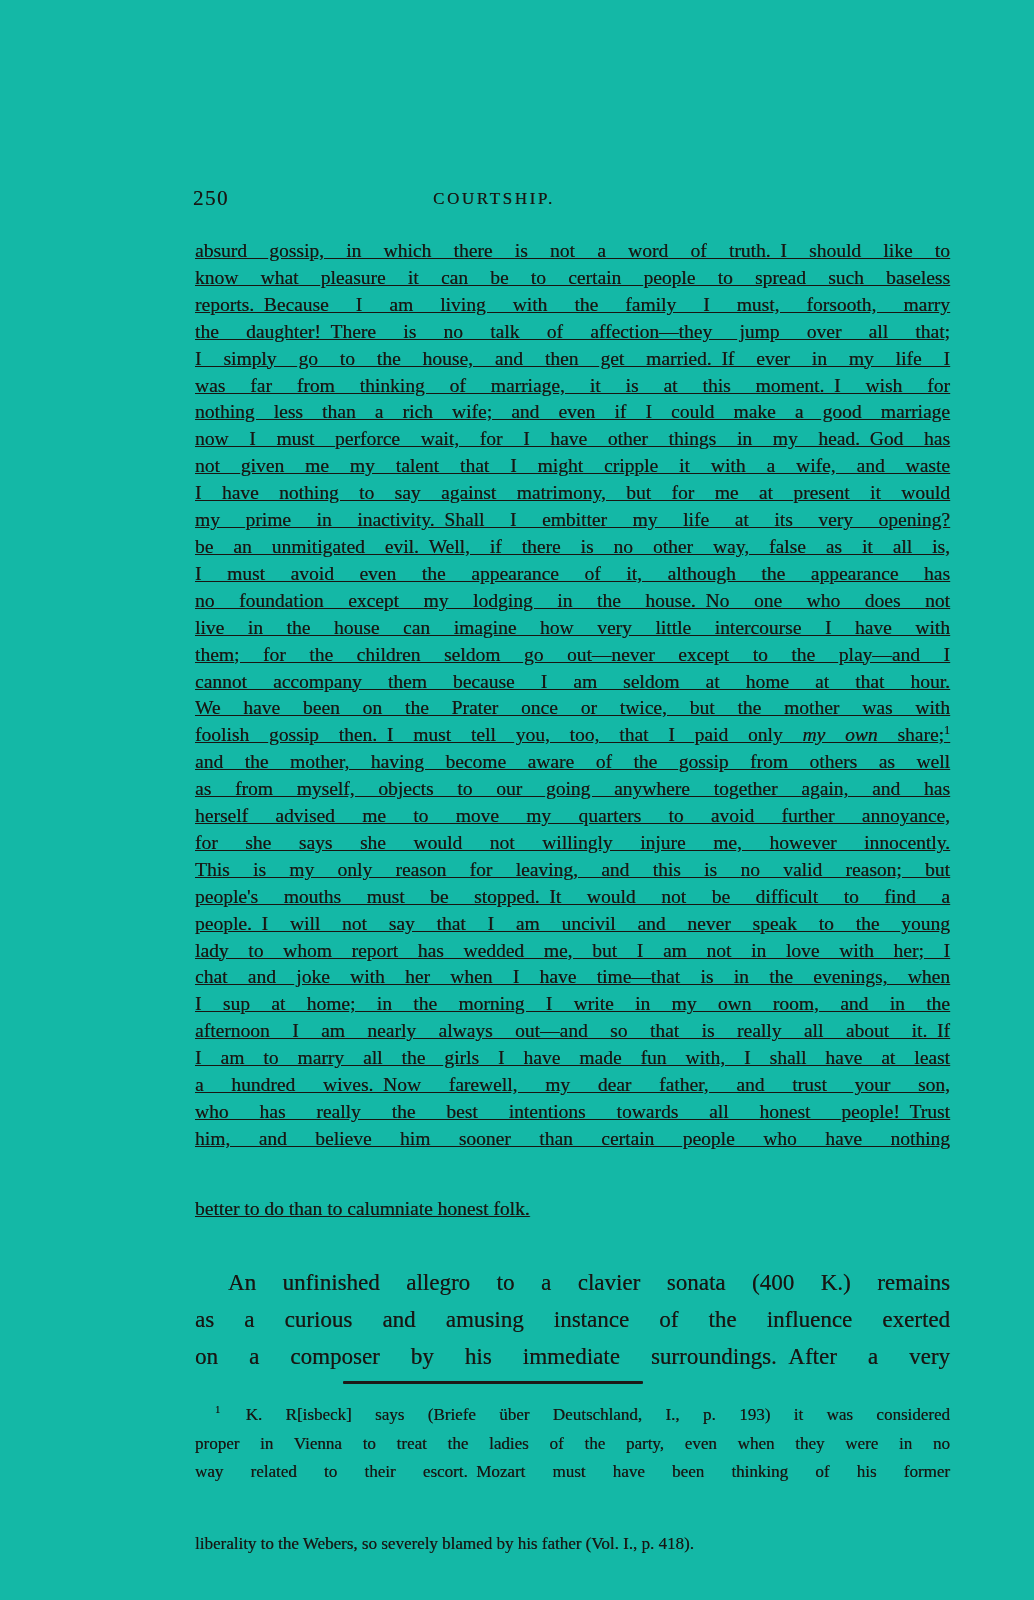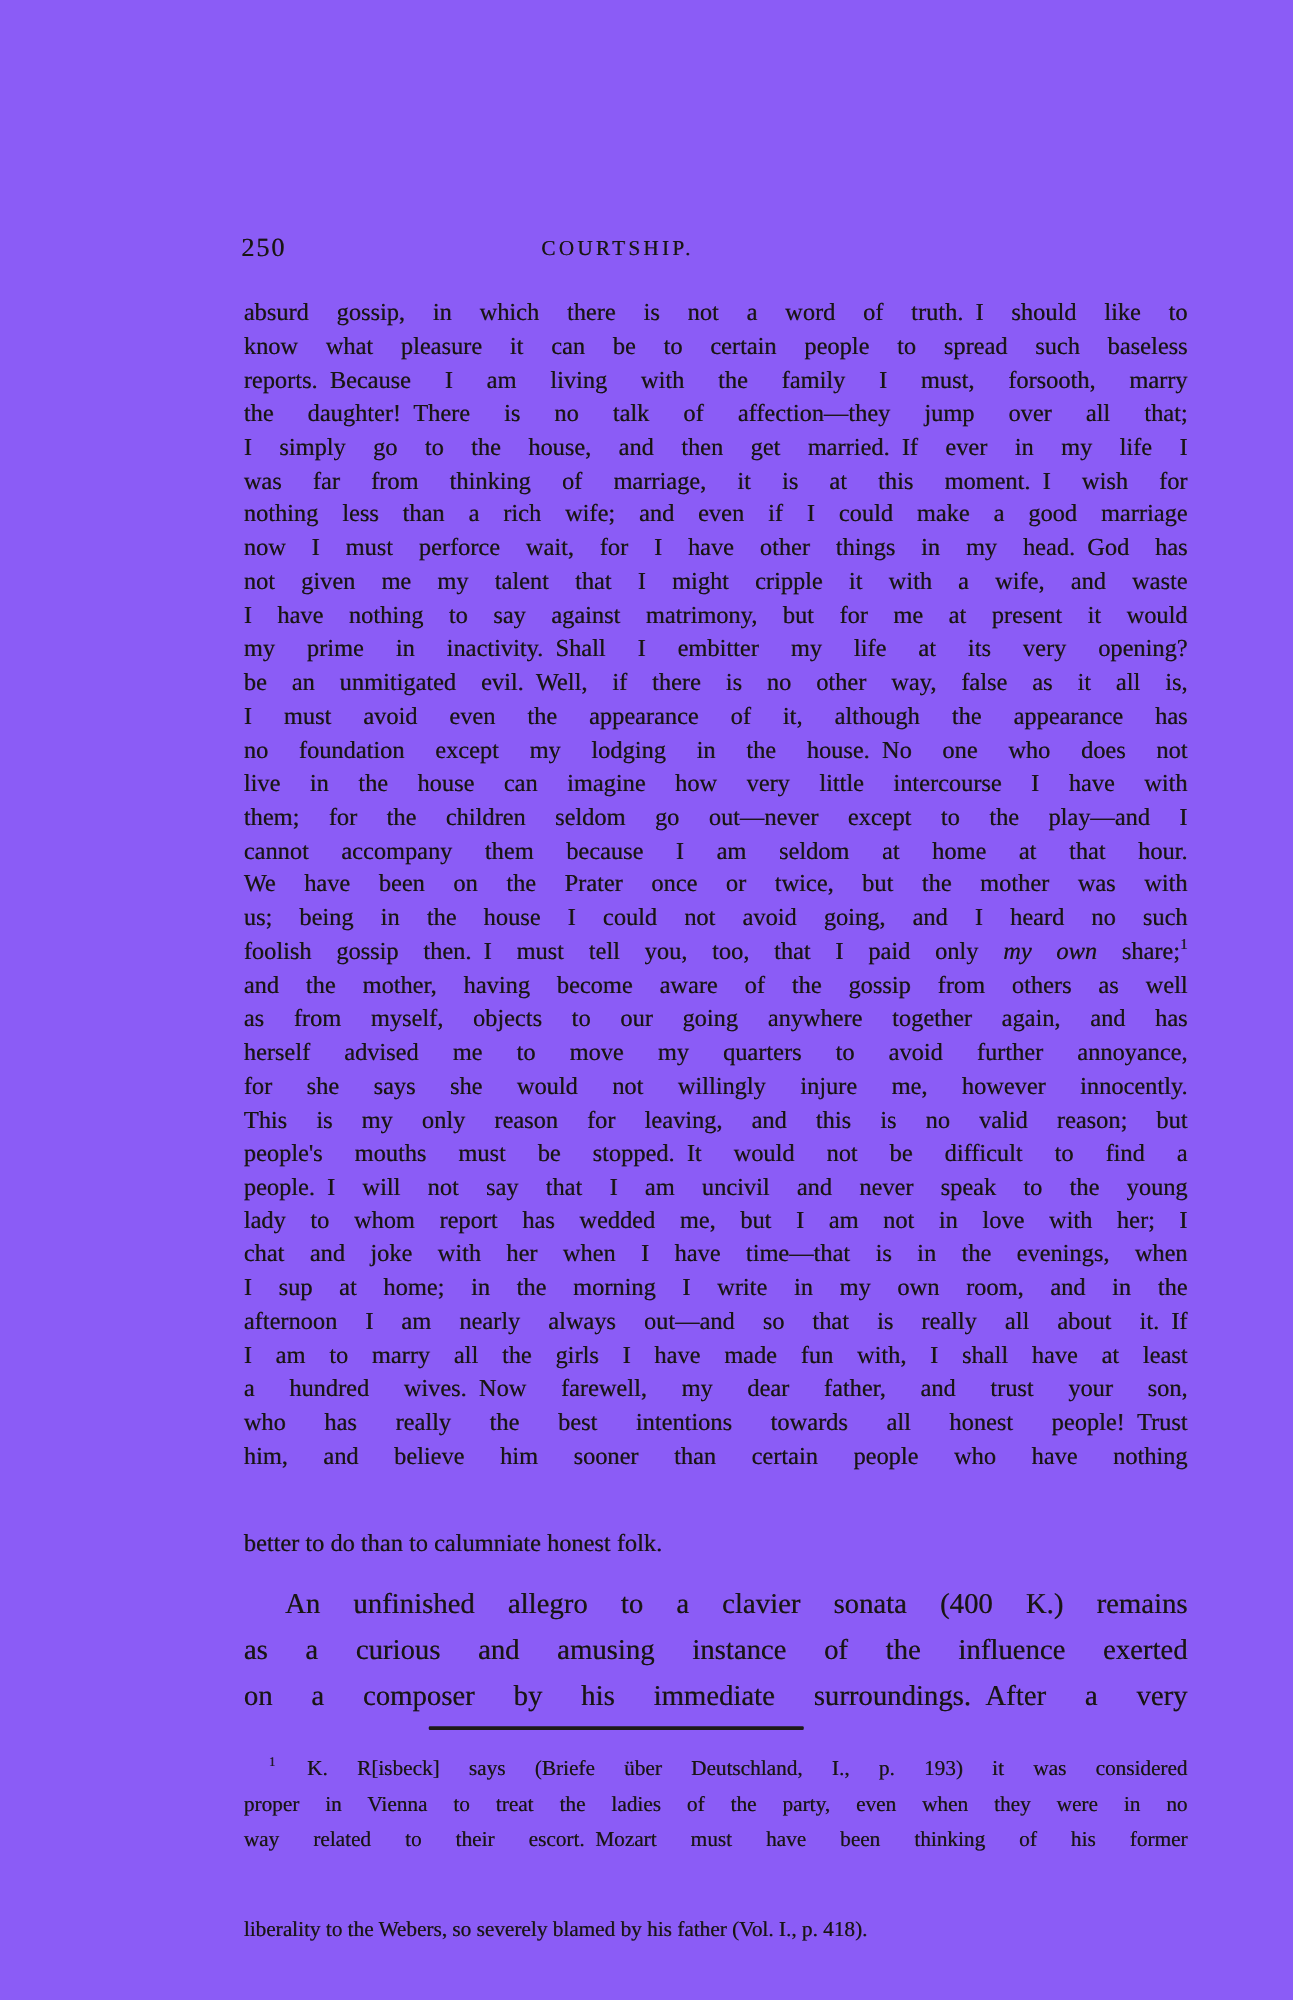--- a/index.html
+++ b/index.html
@@ -1,27 +1,27 @@
 <!DOCTYPE html>
 <html><head>
 <meta charset="utf-8">
 <style>
   html,body{margin:0;padding:0;}
   body{
     width:1034px;height:1600px;background:#ffffff;position:relative;
     font-family:"Liberation Serif", serif;color:#181512;
     -webkit-font-smoothing:auto;
   }
-  .page{position:absolute;inset:0;background:#8b5cf6;text-shadow:0.35px 0 0 rgba(20,16,12,0.6);}
+  .page{position:absolute;inset:0;background:#14b8a6;text-shadow:0.35px 0 0 rgba(20,16,12,0.6);}
   .abs{position:absolute;}
   .pgnum{left:193px;top:186px;font-size:21px;letter-spacing:1.5px;}
   .running{left:433px;top:189px;font-size:17px;letter-spacing:2.6px;}
   .jl{text-align:justify;text-align-last:justify;}
   .letter{left:195px;top:238px;width:755px;}
-  .letter .ln{font-size:19.5px;line-height:26.9px;}
+  .letter .ln{font-size:19.5px;line-height:26.9px;text-decoration:underline;}
   .lines-end > .ln:last-child{text-align-last:left;margin-top:43px;}
   .bigpara{left:195px;top:1264px;width:755px;}
   .bigpara .ln{font-size:23px;line-height:37px;word-spacing:2px;font-family:Liberation Serif, serif;}
   .bigpara .ln:first-child{text-indent:33px;}
   .rule{left:343px;top:1381px;width:300px;height:3px;background:#1d1a17;border-radius:1px;}
   .footnote{left:195px;top:1401px;width:755px;}
   .footnote .ln{font-size:17px;line-height:28.5px;}
   .fn-first{text-indent:20px;}
   sup{font-size:62%;vertical-align:super;line-height:0;}
   .fn-first sup{margin-right:2px;}
@@ -48,21 +48,20 @@
         <div class="ln jl">not given me my talent that I might cripple it with a wife, and waste</div>
         <div class="ln jl">I have nothing to say against matrimony, but for me at present it would</div>
         <div class="ln jl">my prime in inactivity. Shall I embitter my life at its very opening?</div>
         <div class="ln jl">be an unmitigated evil. Well, if there is no other way, false as it all is,</div>
         <div class="ln jl">I must avoid even the appearance of it, although the appearance has</div>
         <div class="ln jl">no foundation except my lodging in the house. No one who does not</div>
         <div class="ln jl">live in the house can imagine how very little intercourse I have with</div>
         <div class="ln jl">them; for the children seldom go out—never except to the play—and I</div>
         <div class="ln jl">cannot accompany them because I am seldom at home at that hour.</div>
         <div class="ln jl">We have been on the Prater once or twice, but the mother was with</div>
-        <div class="ln jl">us; being in the house I could not avoid going, and I heard no such</div>
       </div>
     <div class="ln jl"><span>foolish gossip then. I must tell you, too, that I paid only </span><i>my own</i><span> share;</span><sup>1</sup></div>
     <div class="lines lines-end">
         <div class="ln jl">and the mother, having become aware of the gossip from others as well</div>
         <div class="ln jl">as from myself, objects to our going anywhere together again, and has</div>
         <div class="ln jl">herself advised me to move my quarters to avoid further annoyance,</div>
         <div class="ln jl">for she says she would not willingly injure me, however innocently.</div>
         <div class="ln jl">This is my only reason for leaving, and this is no valid reason; but</div>
         <div class="ln jl">people's mouths must be stopped. It would not be difficult to find a</div>
         <div class="ln jl">people. I will not say that I am uncivil and never speak to the young</div>

